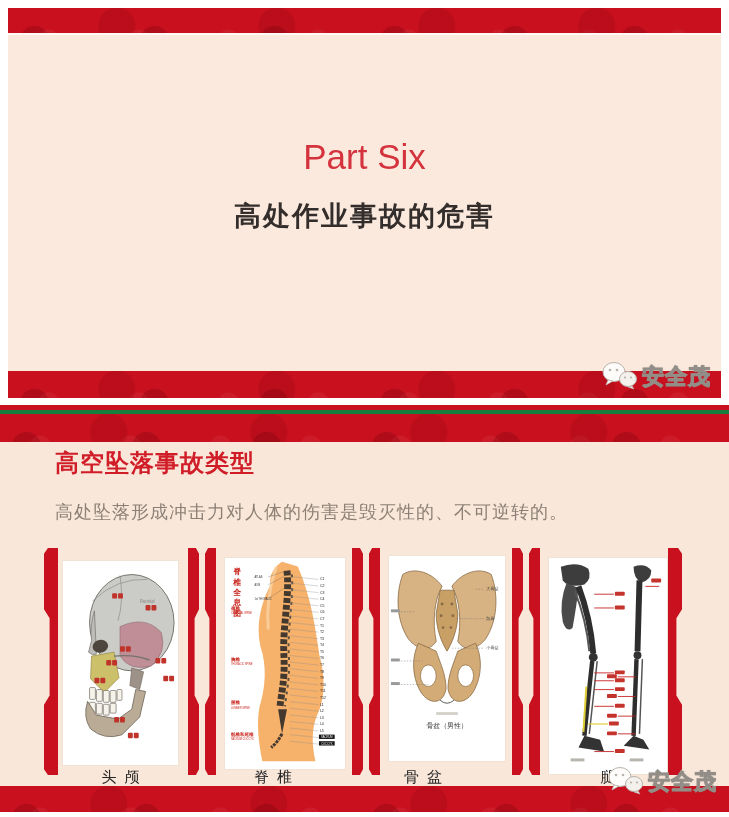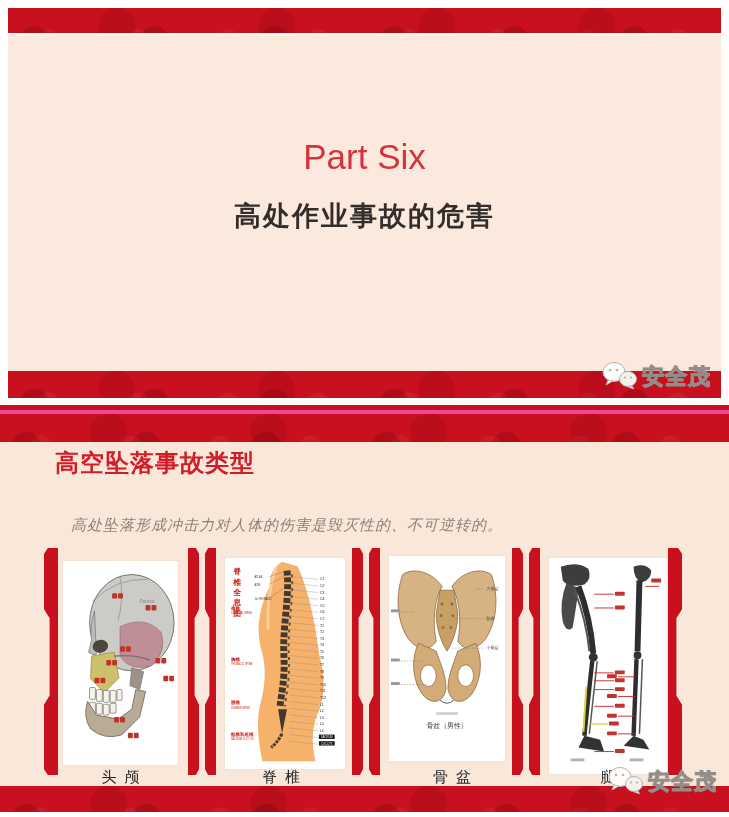--- a/index.html
+++ b/index.html
@@ -20,27 +20,27 @@
   
   .slide1{position:absolute;left:8px;top:8px;width:713px;height:390px;background:#fbe9dd;}
   .s1-topbar{position:absolute;left:0;top:0;width:100%;height:25px;box-shadow:0 2px 0 rgba(255,255,255,.7);}
   .s1-botbar{position:absolute;left:0;bottom:0;width:100%;height:27px;}
   .s1-body{position:absolute;left:0;top:25px;width:100%;text-align:center;}
   .part-label{margin-top:104px;font-size:35px;color:#d4323d;}
   .s1-title{margin:21px 0 0 0;font-size:27px;font-weight:bold;color:#332e2b;letter-spacing:2px;}
   .wm1{right:10px;top:352px;}
 
   
-  .slide2{position:absolute;left:0;top:405px;width:729px;height:308px;background:#ec4899;}
+  .slide2{position:absolute;left:0;top:405px;width:729px;height:308px;background:#15803d;}
   .s2-topline{position:absolute;left:0;top:0;width:100%;height:5px;background:#c9101e;}
   .s2-topbar{position:absolute;left:0;top:9px;width:100%;height:28px;box-shadow:0 2px 0 rgba(255,255,255,.85);}
   .s2-body{position:absolute;left:0;top:37px;width:100%;height:344px;background:#f9e7da;}
   .s2-botbar{position:absolute;left:0;top:381px;width:100%;height:26px;}
   .s2-heading{position:absolute;left:55px;top:5px;margin:0;font-size:24px;font-weight:bold;color:#d01d27;letter-spacing:1px;}
-  .s2-text{position:absolute;left:55px;top:58px;margin:16px;font-size:15px;color:#8c8076;letter-spacing:1px;font-style:italic;}
+  .s2-text{position:absolute;left:55px;top:58px;margin:0;font-size:18px;color:#8c8076;letter-spacing:1px;}
   .wm2{right:12px;top:360px;}
 
   
   .vbar{position:absolute;top:143px;height:227px;background:#c8101e;}
   .nl{clip-path:polygon(100% 0,28% 0,0 2.5%,0 27%,40% 31%,40% 65%,0 69%,0 97.5%,28% 100%,100% 100%);}
   .nr{clip-path:polygon(0 0,72% 0,100% 2.5%,100% 27%,60% 31%,60% 65%,100% 69%,100% 97.5%,72% 100%,0 100%);}
 
   
   .photo{position:absolute;background:#ffffff;border:1px solid #f1e2d6;box-sizing:border-box;}
   .photo svg{display:block;width:100%;height:100%;}
@@ -309,22 +309,22 @@
             <rect x="59" y="175.5" width="10" height="4" rx="0.8" fill="#c5342c"></rect>
             <line x1="98" y1="28" x2="112" y2="28" stroke="#c52222" stroke-width="0.9"></line>
             <rect x="104" y="20" width="10" height="4" rx="0.8" fill="#c5342c"></rect>
           </g>
         <rect x="22" y="203" width="14" height="3" fill="#9a948c" opacity="0.7"></rect>
         <rect x="82" y="203" width="14" height="3" fill="#9a948c" opacity="0.7"></rect>
       </svg>
     </div>
 
     <div class="panel-label" style="left:62px;width:117px;">头颅</div>
-    <div class="panel-label" style="left:220px;width:122px;">脊椎</div>
-    <div class="panel-label" style="left:393px;width:118px;">骨盆</div>
+    <div class="panel-label" style="left:212px;width:122px;">脊椎</div>
+    <div class="panel-label" style="left:364px;width:118px;">骨盆</div>
     <div class="panel-label" style="left:548px;width:120px;">腿</div>
 
     <div class="s2-botbar redbar"></div>
 
     <div class="watermark wm2">
       <span>
         <svg width="38" height="30" viewBox="0 0 38 30">
           <ellipse cx="13" cy="12" rx="11" ry="9.5" fill="#fdfcfa" stroke="#b9b3ac" stroke-width="1"></ellipse>
           <circle cx="9" cy="10" r="1.3" fill="#b9b3ac"></circle>
             <circle cx="16" cy="10" r="1.3" fill="#b9b3ac"></circle>

